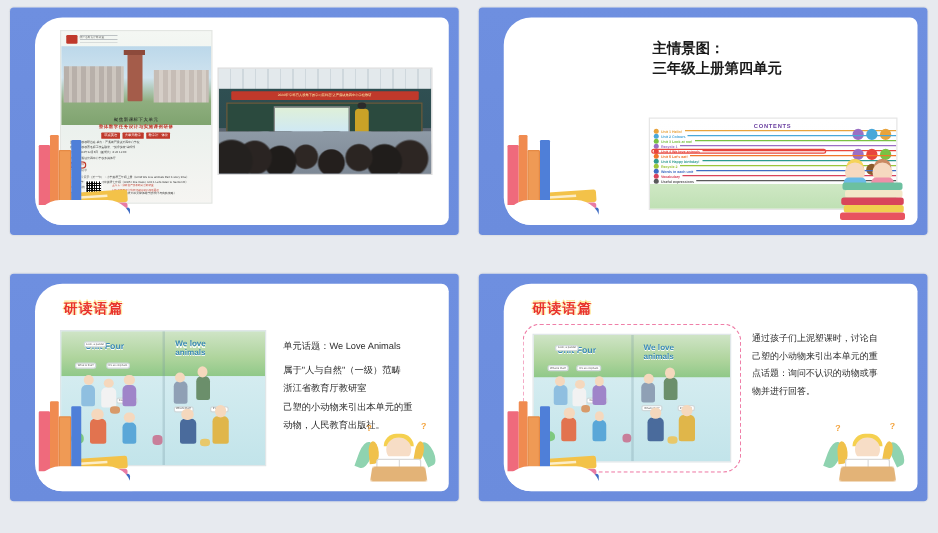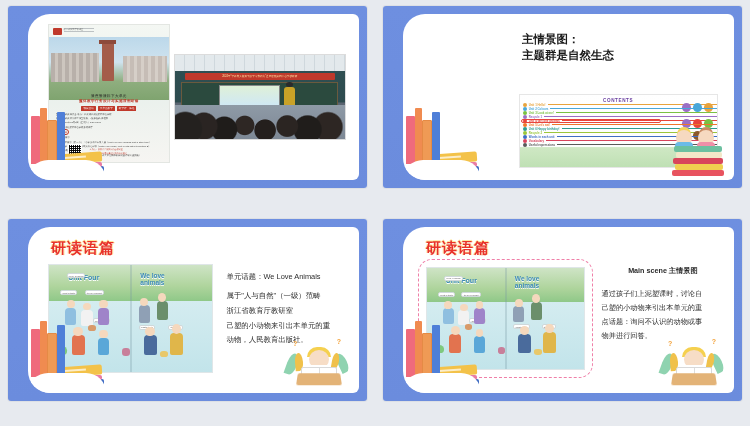--- a/index.html
+++ b/index.html
@@ -221,21 +221,21 @@
   .cline{flex:1;height:1.1px;margin-left:2px;}
   .chighlight{
     position:absolute;left:1px;right:28%;top:0;bottom:0;
     border:1px solid #e8453c;border-radius:7px;pointer-events:none;
   }
   .cav{position:absolute;top:0;width:9px;height:9px;border-radius:50%;}
 
   
   .tag-red{
     position:absolute;left:7%;top:7%;
-    color:#e8322a;font-weight:bold;font-size:15px;letter-spacing:1px;
+    color:#e8322a;font-weight:bold;font-size:11px;letter-spacing:1px;
     font-family:Liberation Mono, monospace;
     text-shadow:0 1px 0 #fff, 1px 0 0 #ffe9a0, -1px 0 0 #ffe9a0, 0 -1px 0 #ffe9a0;
   }
   .textbook-spread{
     position:absolute;left:6%;top:22%;width:50%;height:66%;
     background:linear-gradient(180deg,#cfe7f2 0%,#d8eef3 35%,#bfe2e6 100%);
     border:1px solid #dfe6e8;overflow:hidden;
   }
   .ts-top{position:absolute;left:0;right:0;top:0;height:34%;
     background:linear-gradient(180deg,#cfe4c6 0%,#aed49c 60%,#8fc888 100%);}
@@ -348,21 +348,21 @@
     </div>
   </div>
 
   <div class="cell">
     <div class="slide-card">
       <div class="inner">
 
 
         <div class="s56-title">
           <div>主情景图：</div>
-          <div>主题群是自然生态</div>
+          <div>三年级上册第四单元</div>
         </div>
 
         <div class="contents">
           <div class="contents-hd">CONTENTS</div>
           <div id="contents-rows">
               <div class="crow">
                 <span class="cdot" style="background: rgb(232, 163, 61);"></span>
                 <span class="clabel" style="color: rgb(232, 163, 61);">Unit 1 Hello!</span>
                 <span class="cline" style="background: rgb(232, 163, 61);"></span>
                 <span class="cav" style="background: rgb(232, 163, 61); right: 4px;"></span>
@@ -569,21 +569,20 @@
           <div class="kidc" style="left:66%;top:34%;width:7%;height:18%;background:#6b8f6b"></div>
           <div class="kidc" style="left:58%;top:66%;width:8%;height:18%;background:#4a6b9c"></div>
           <div class="kidc" style="left:74%;top:64%;width:8%;height:20%;background:#e0b64a"></div>
           <div class="frog" style="left:5%;top:76%;width:6%;height:8%"></div>
           <div class="clay" style="left:24%;top:56%;width:5%;height:6%"></div>
           <div class="clay" style="left:45%;top:78%;width:5%;height:7%;background:#c87f9a"></div>
           <div class="clay" style="left:68%;top:80%;width:5%;height:6%;background:#e8c86a"></div>
         </div>
 
         <div class="rtext-56">
-          <span class="bold">Main scene 主情景图</span>
           <span>通过孩子们上泥塑课时，讨论自</span><br>
           <span>己塑的小动物来引出本单元的重</span><br>
           <span>点话题：询问不认识的动物或事</span><br>
           <span>物并进行回答。</span>
         </div>
 
         <div class="books-left">
           <div class="bk bk1"></div>
           <div class="bk bk2"></div>
           <div class="bk bk3"></div>

